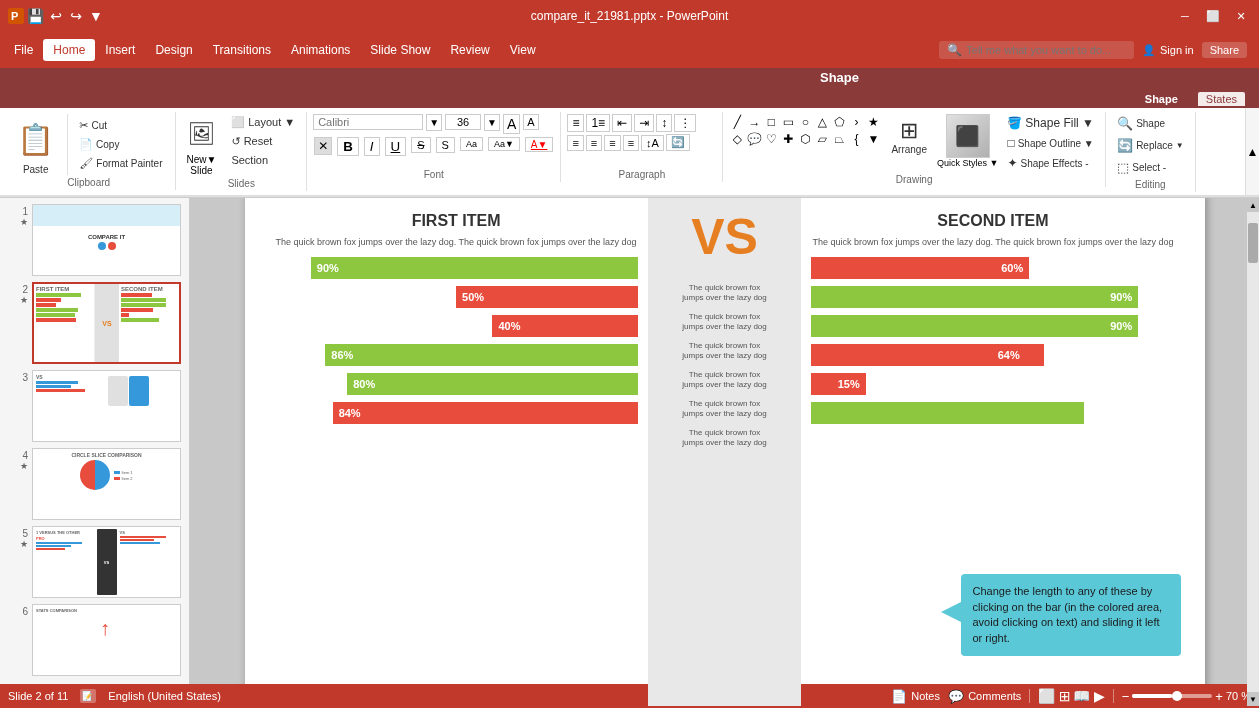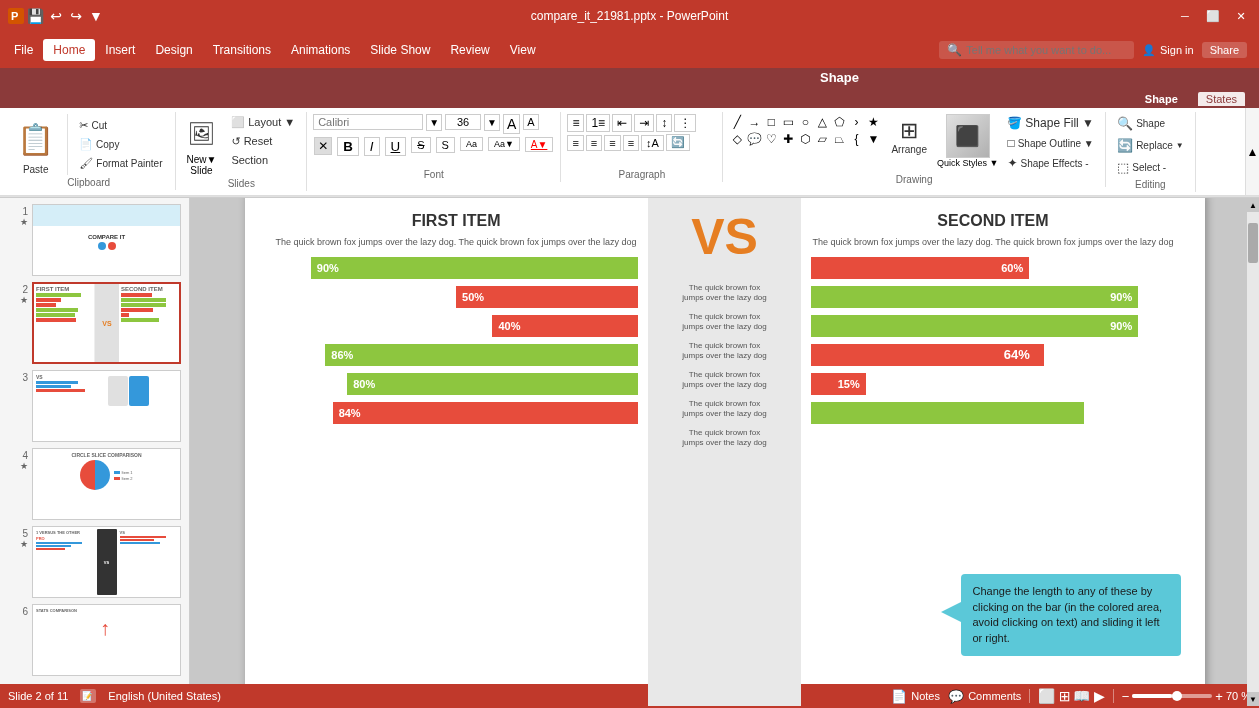--- a/index.html
+++ b/index.html
@@ -662,21 +662,21 @@
 
           <div style="display:flex; align-items:center; width:100%; justify-content:flex-start;">
             <div style="width:90%; height:22px; background:#8dc63f; display:flex; align-items:center; justify-content:flex-end; padding:0 6px; color:white; font-size:11px; font-weight:bold;">90%</div>
           </div>
 
           <div style="display:flex; align-items:center; width:100%; justify-content:flex-start;">
             <div style="width:90%; height:22px; background:#8dc63f; display:flex; align-items:center; justify-content:flex-end; padding:0 6px; color:white; font-size:11px; font-weight:bold;">90%</div>
           </div>
 
           <div style="display:flex; align-items:center; width:100%; justify-content:flex-start;">
-            <div style="width:64%; height:22px; background:#e74c3c; display:flex; align-items:center; justify-content:flex-end; padding:0 14px; color:white; font-size:13px; font-weight:bold;">64%</div>
+            <div style="width:64%; height:22px; background:#e74c3c; display:flex; align-items:center; justify-content:flex-end; padding:0 24px; color:white; font-size:11px; font-weight:bold;">64%</div>
           </div>
 
           <div style="display:flex; align-items:center; width:100%; justify-content:flex-start;">
             <div style="width:15%; height:22px; background:#e74c3c; display:flex; align-items:center; justify-content:flex-end; padding:0 6px; color:white; font-size:11px; font-weight:bold;">15%</div>
           </div>
 
           <div style="display:flex; align-items:center; width:100%; justify-content:flex-start;">
             <div style="width:75%; height:22px; background:#8dc63f; display:flex; align-items:center; justify-content:flex-end; padding:0 6px; color:white; font-size:11px; font-weight:bold;"></div>
           </div>
         </div>

